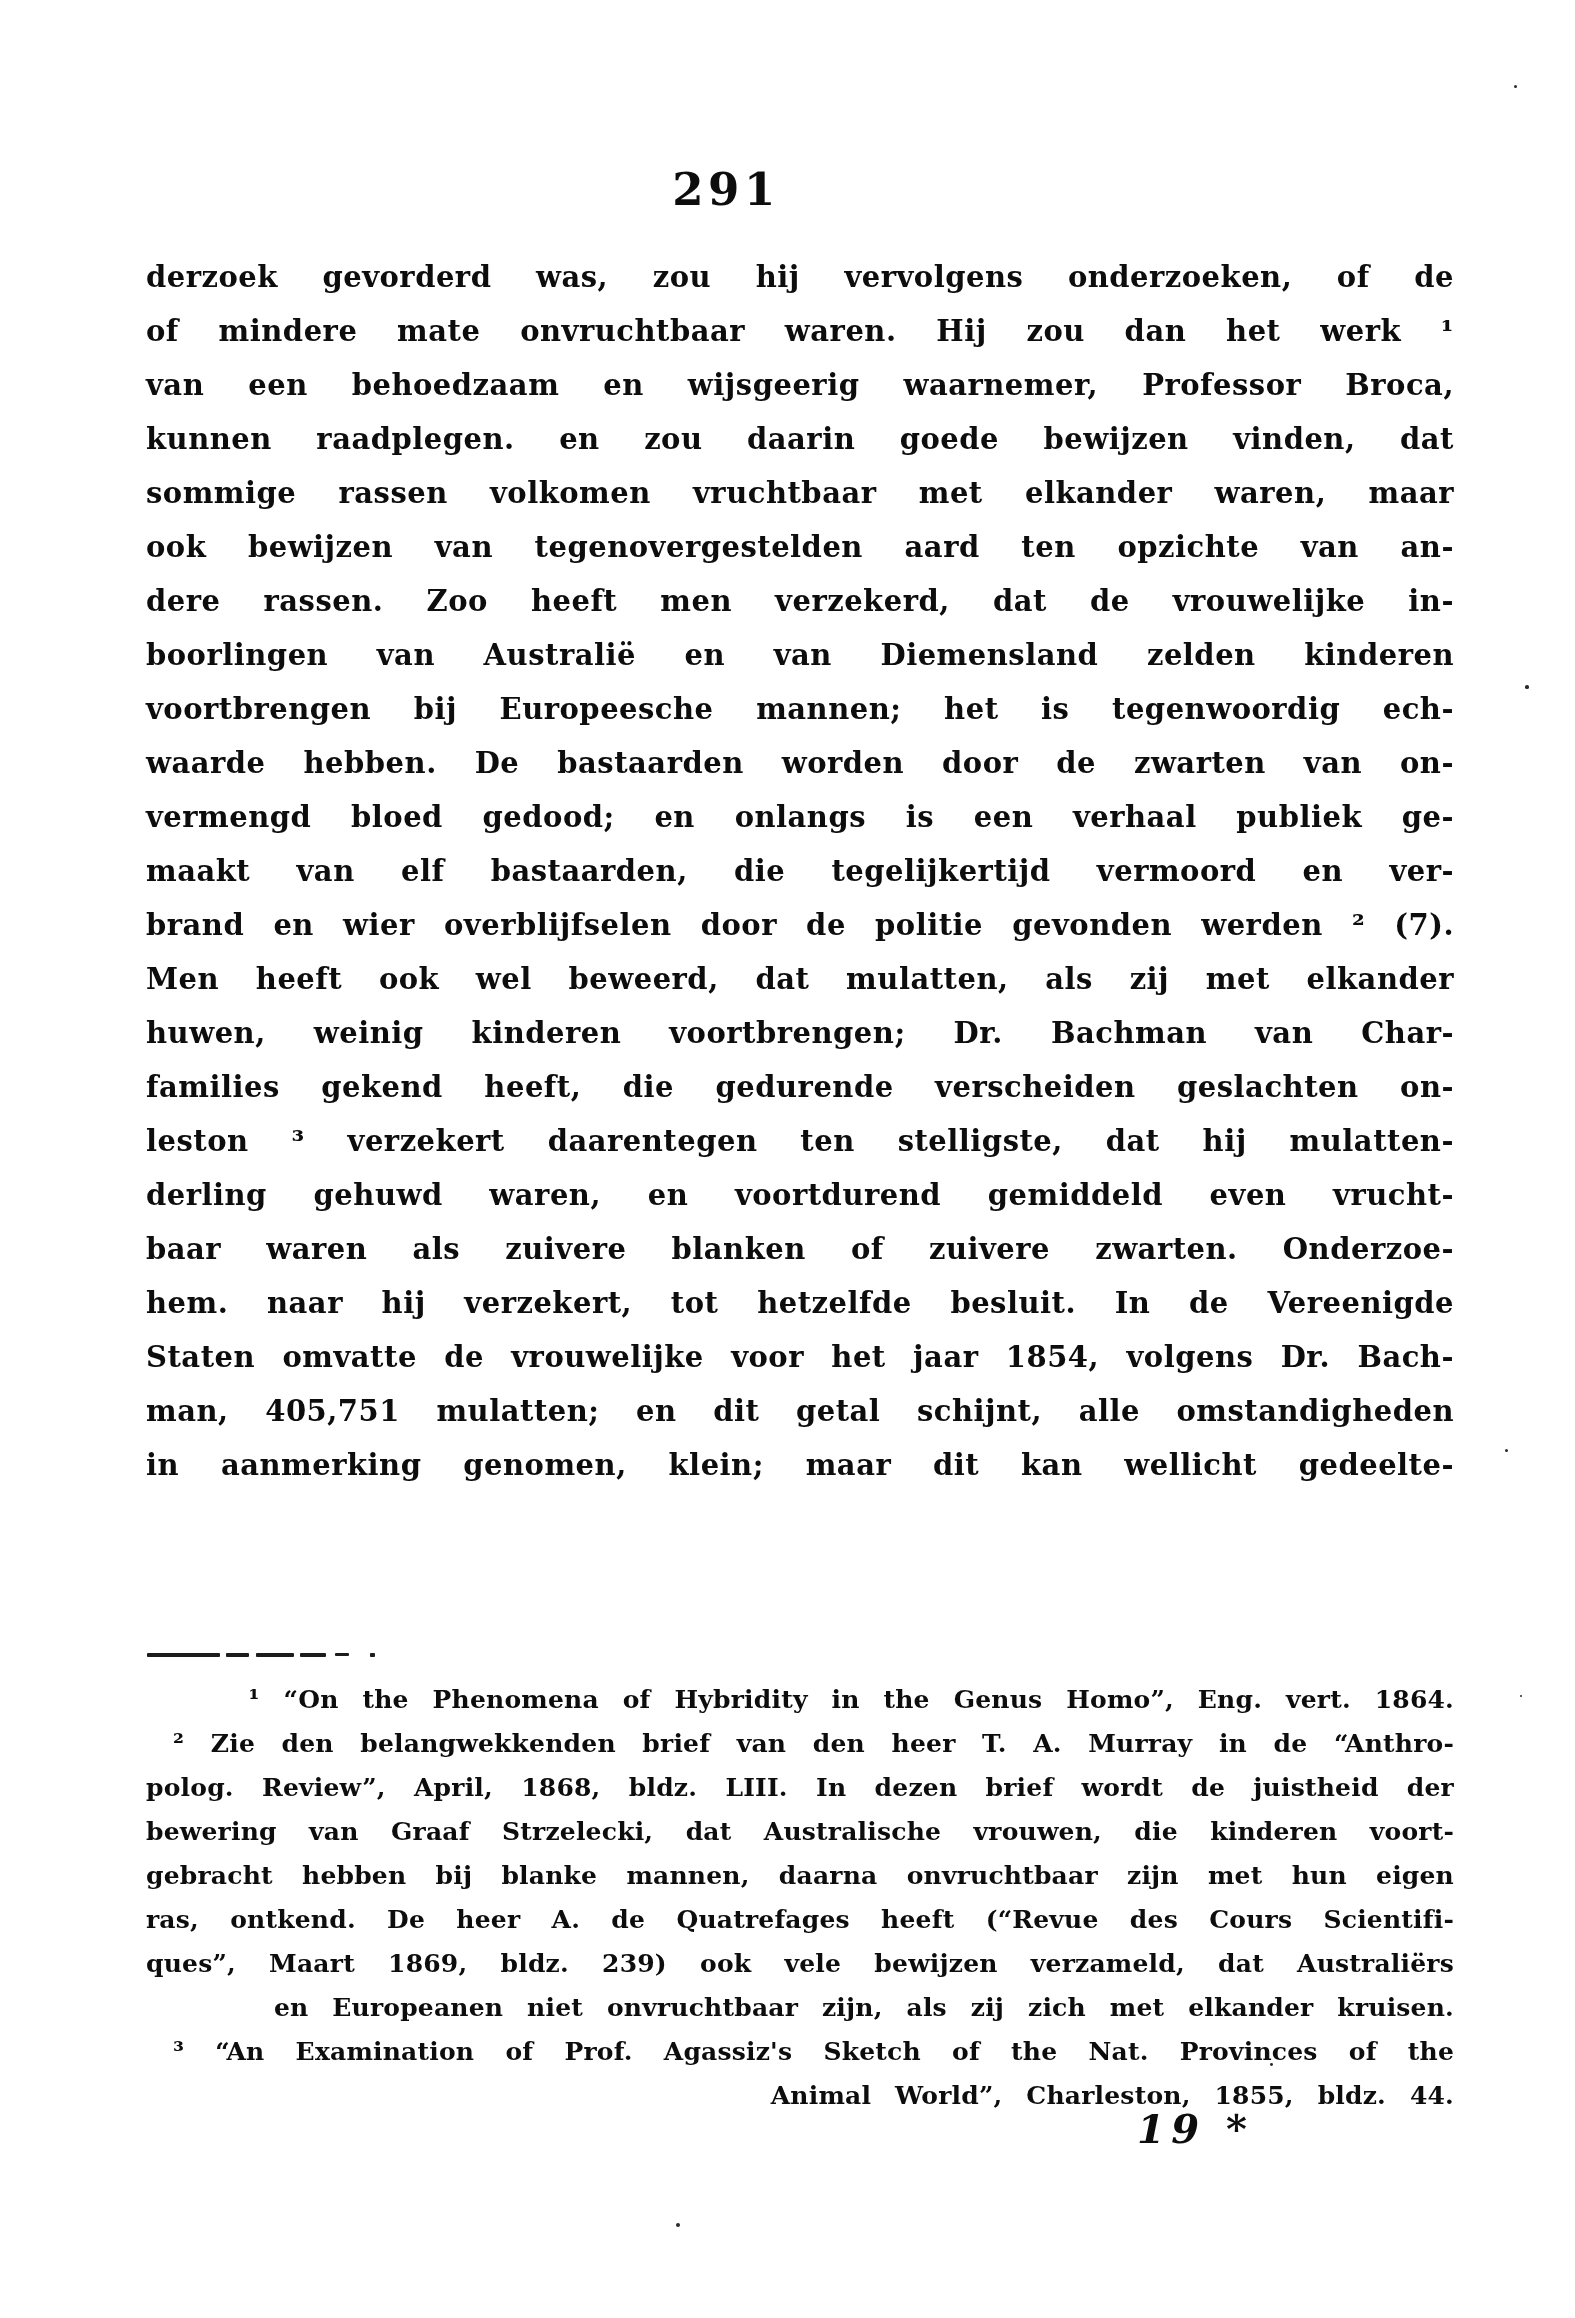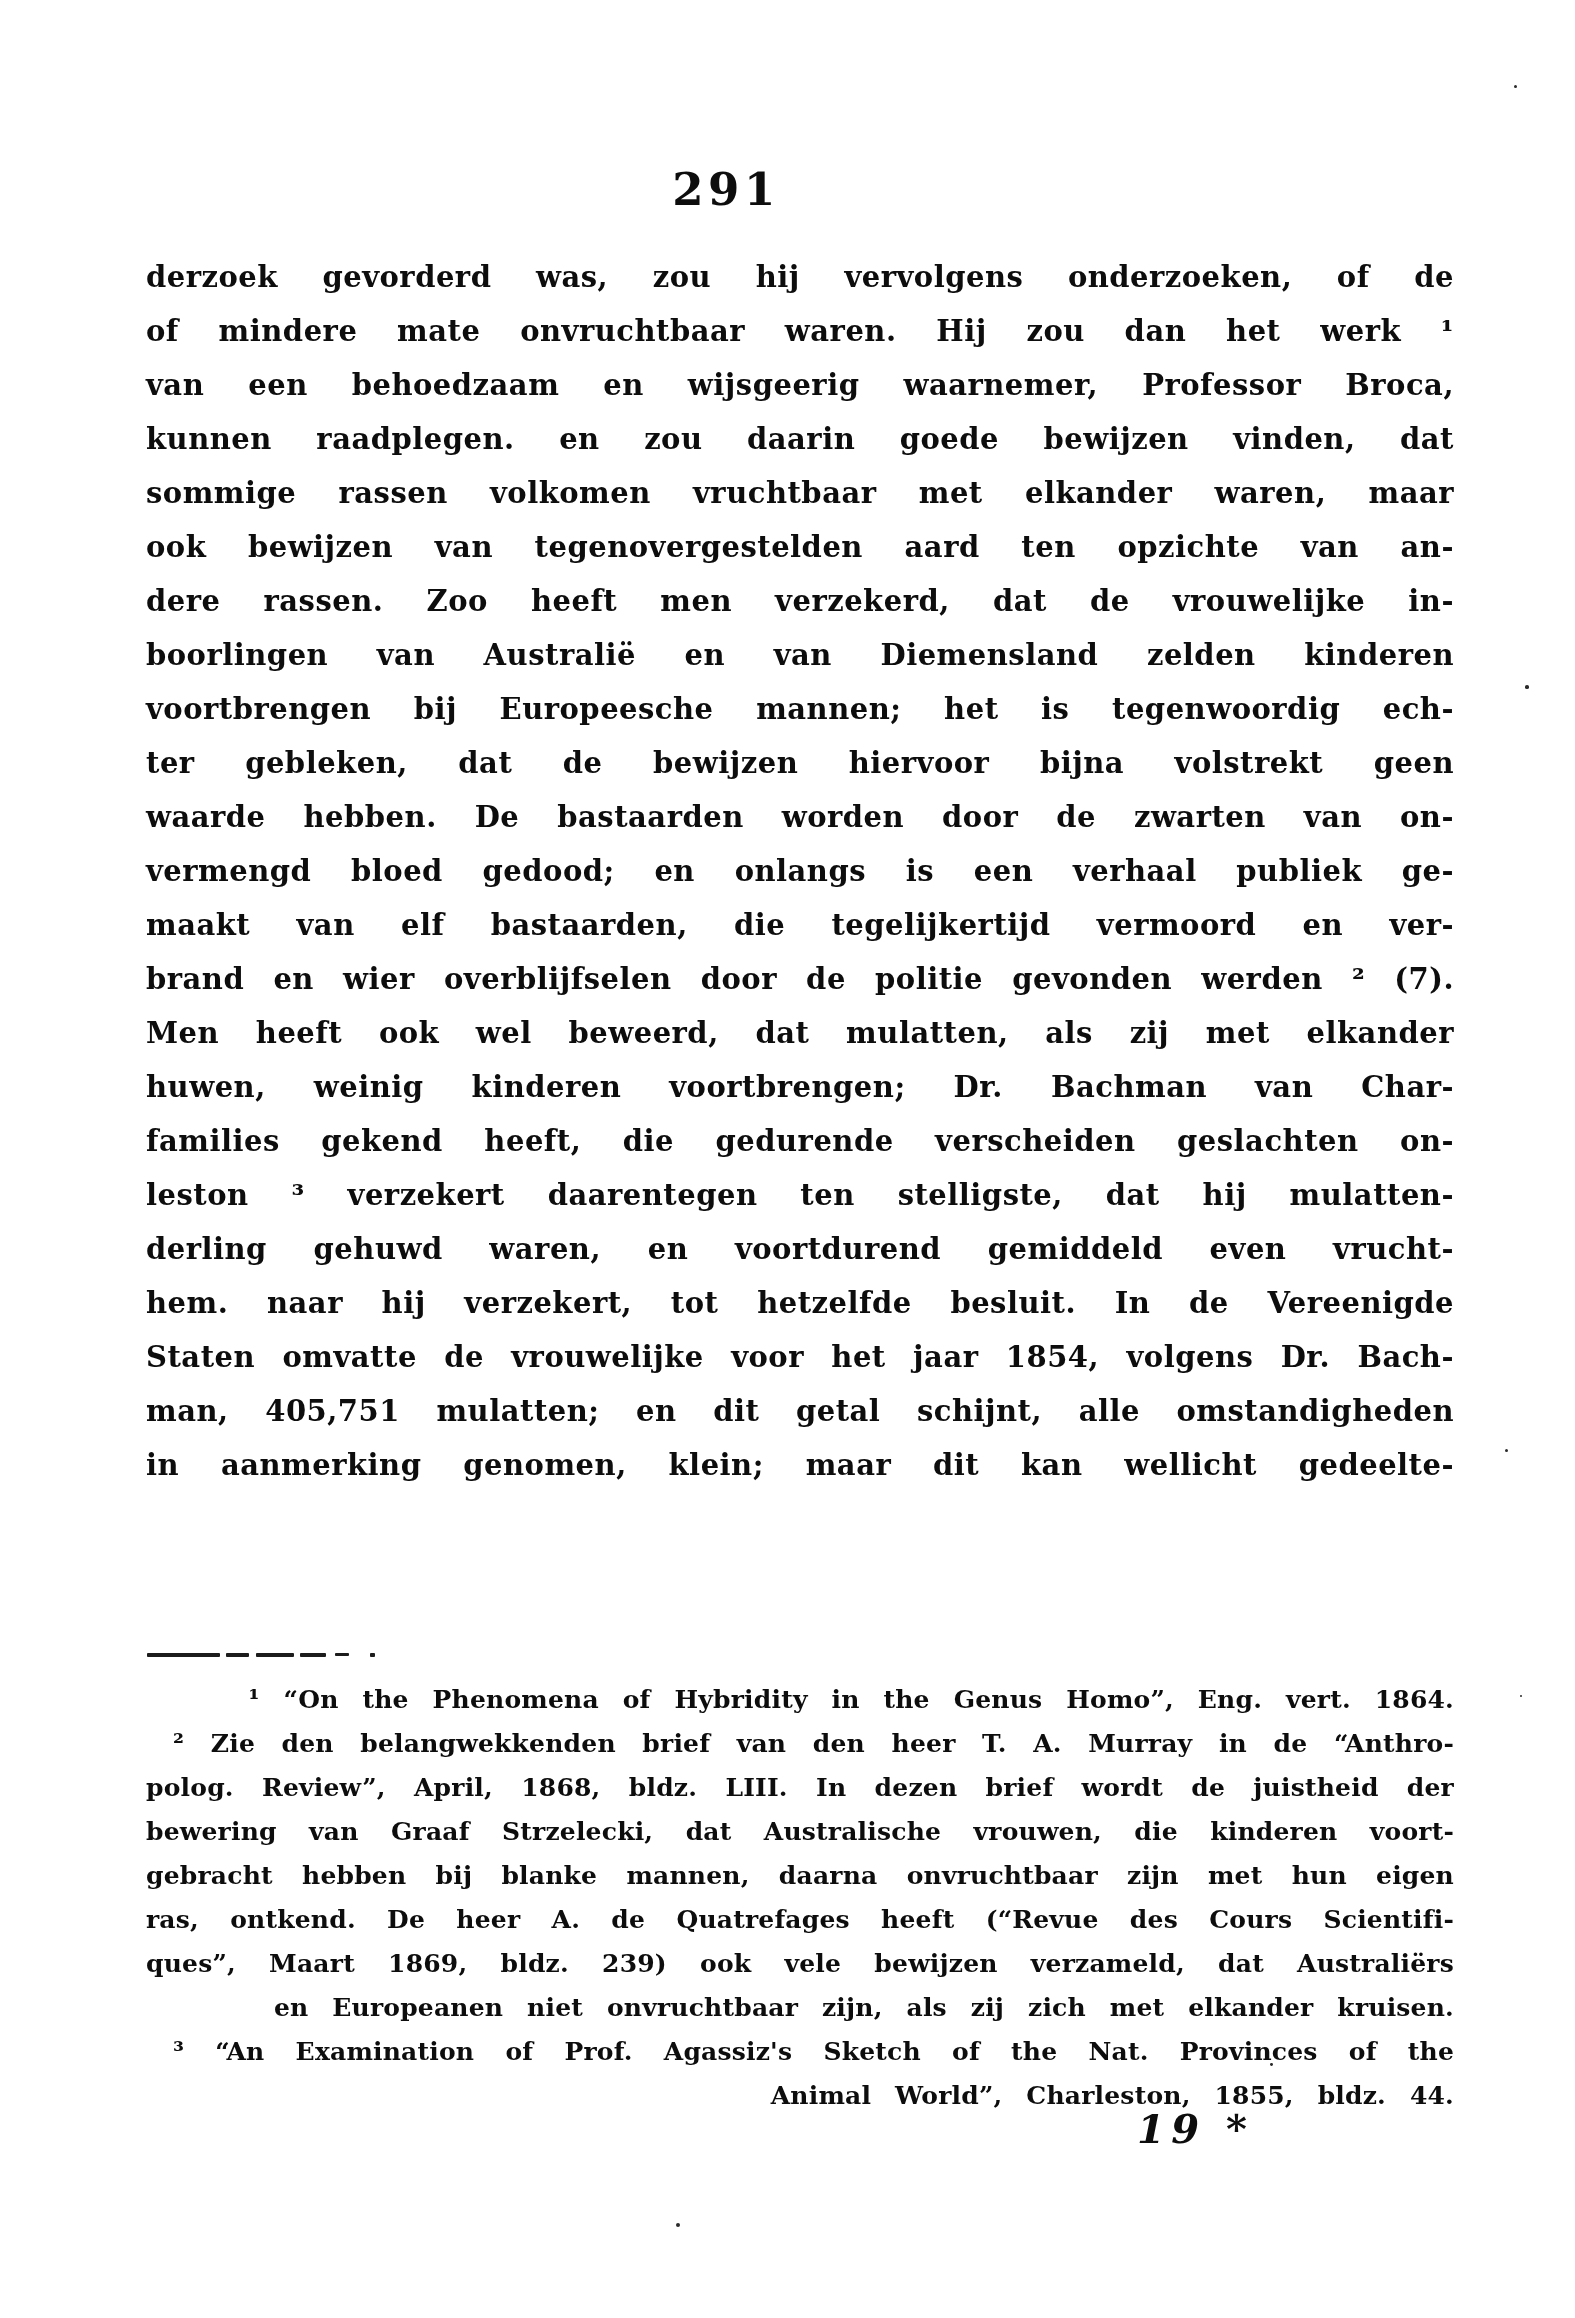--- a/index.html
+++ b/index.html
@@ -74,30 +74,30 @@
 <div class="main-text">
   <div class="line jl">derzoek gevorderd was, zou hij vervolgens onderzoeken, of de</div>
   <div class="line jl">of mindere mate onvruchtbaar waren. Hij zou dan het werk ¹</div>
   <div class="line jl">van een behoedzaam en wijsgeerig waarnemer, Professor Broca,</div>
   <div class="line jl">kunnen raadplegen. en zou daarin goede bewijzen vinden, dat</div>
   <div class="line jl">sommige rassen volkomen vruchtbaar met elkander waren, maar</div>
   <div class="line jl">ook bewijzen van tegenovergestelden aard ten opzichte van an-</div>
   <div class="line jl">dere rassen. Zoo heeft men verzekerd, dat de vrouwelijke in-</div>
   <div class="line jl">boorlingen van Australië en van Diemensland zelden kinderen</div>
   <div class="line jl">voortbrengen bij Europeesche mannen; het is tegenwoordig ech-</div>
-  <div class="line jl">ter gebleken, dat de bewijzen hiervoor bijna volstrekt geen</div>
   <div class="line jl">waarde hebben. De bastaarden worden door de zwarten van on-</div>
   <div class="line jl">vermengd bloed gedood; en onlangs is een verhaal publiek ge-</div>
   <div class="line jl">maakt van elf bastaarden, die tegelijkertijd vermoord en ver-</div>
   <div class="line jl">brand en wier overblijfselen door de politie gevonden werden ² (7).</div>
   <div class="line jl">Men heeft ook wel beweerd, dat mulatten, als zij met elkander</div>
   <div class="line jl">huwen, weinig kinderen voortbrengen; Dr. Bachman van Char-</div>
   <div class="line jl">families gekend heeft, die gedurende verscheiden geslachten on-</div>
   <div class="line jl">leston ³ verzekert daarentegen ten stelligste, dat hij mulatten-</div>
   <div class="line jl">derling gehuwd waren, en voortdurend gemiddeld even vrucht-</div>
+  <div class="line jl">baar waren als zuivere blanken of zuivere zwarten. Onderzoe-</div>
   <div class="line jl">hem. naar hij verzekert, tot hetzelfde besluit. In de Vereenigde</div>
   <div class="line jl">Staten omvatte de vrouwelijke voor het jaar 1854, volgens Dr. Bach-</div>
   <div class="line jl">man, 405,751 mulatten; en dit getal schijnt, alle omstandigheden</div>
   <div class="line jl">in aanmerking genomen, klein; maar dit kan wellicht gedeelte-</div>
 </div>
 
 <div class="separator">
   <i class="d1"></i>
   <i class="d2"></i>
   <i class="d3"></i>

